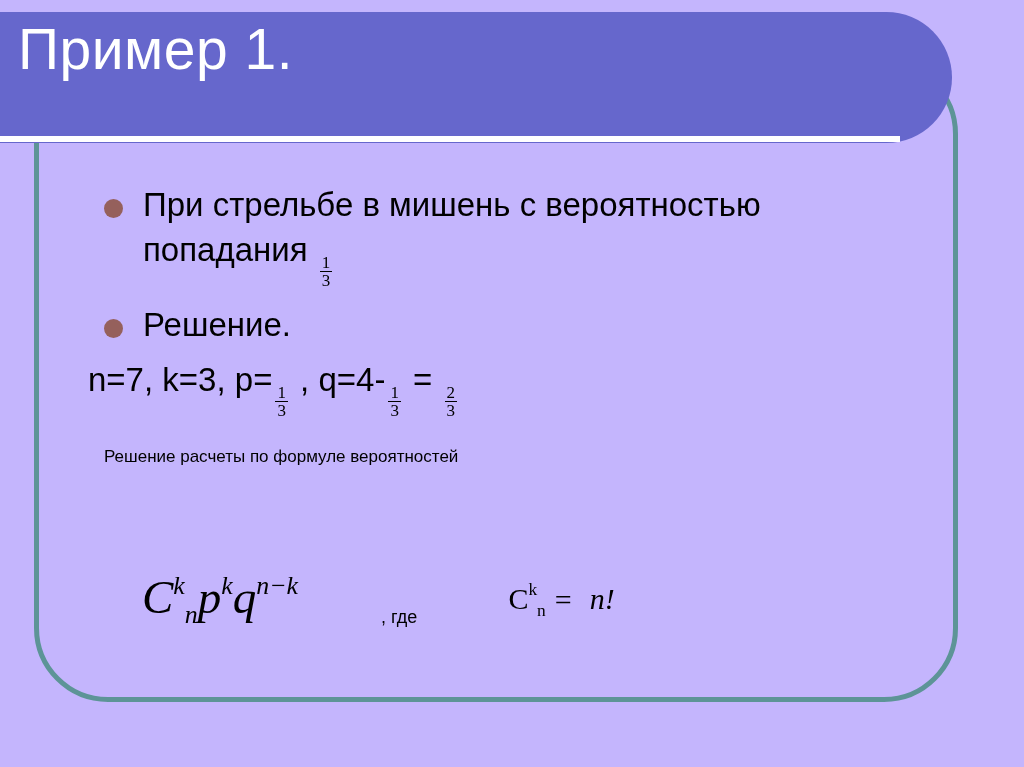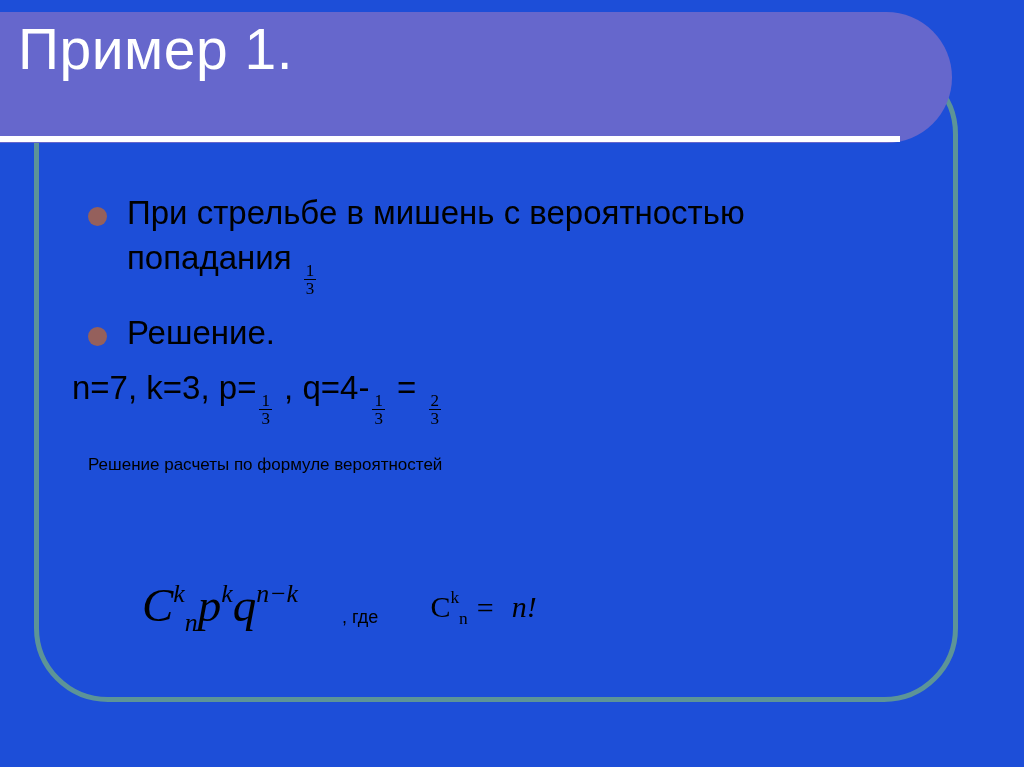--- a/index.html
+++ b/index.html
@@ -10,21 +10,21 @@
   }
   body {
     font-family: "Liberation Sans", sans-serif;
     -webkit-font-smoothing: antialiased;
   }
 
   .slide {
     position: relative;
     width: 1024px;
     height: 767px;
-    background: #1d4ed8;
+    background: #c4b5fd;
     overflow: hidden;
   }
 
   
   .content-frame {
     position: absolute;
     left: 34px;
     top: 60px;
     width: 924px;
     height: 642px;
@@ -63,23 +63,24 @@
     top: 124px;
     width: 916px;
     height: 6px;
     background: #ffffff;
   }
 
   
   .body-area {
     position: absolute;
     left: 0;
-    top: 158px;
+    top: 150px;
     width: 827px;
     height: 560px;
+    padding-left: 16px;
   }
 
   .bullet-row {
     position: relative;
     display: flex;
     align-items: flex-start;
   }
 
   .bullet-dot {
     width: 19px;
@@ -134,20 +135,21 @@
   .frac .den { padding: 0 2px; border-top: 1px solid #000; }
 
   
   .math-row {
     position: absolute;
     left: 0;
     top: 420px;
     width: 1024px;
     display: flex;
     align-items: center;
+    gap: 39px;
   }
 
   .math-main {
     margin-left: 142px;
     font-family: "Liberation Serif", serif;
     font-style: italic;
     font-size: 47px;
     color: #000000;
     white-space: nowrap;
   }
@@ -160,21 +162,21 @@
     vertical-align: -0.38em;
   }
 
   .where-text {
     margin-left: 44px;
     font-family: "Liberation Sans", sans-serif;
     font-style: normal;
     font-size: 18px;
     color: #000000;
     align-self: flex-end;
-    margin-bottom: 10px;
+    margin-bottom: 2px;
   }
 
   .math-def {
     margin-left: 52px;
     font-family: "Liberation Serif", serif;
     font-size: 30px;
     color: #000000;
     display: inline-flex;
     align-items: center;
     white-space: nowrap;

